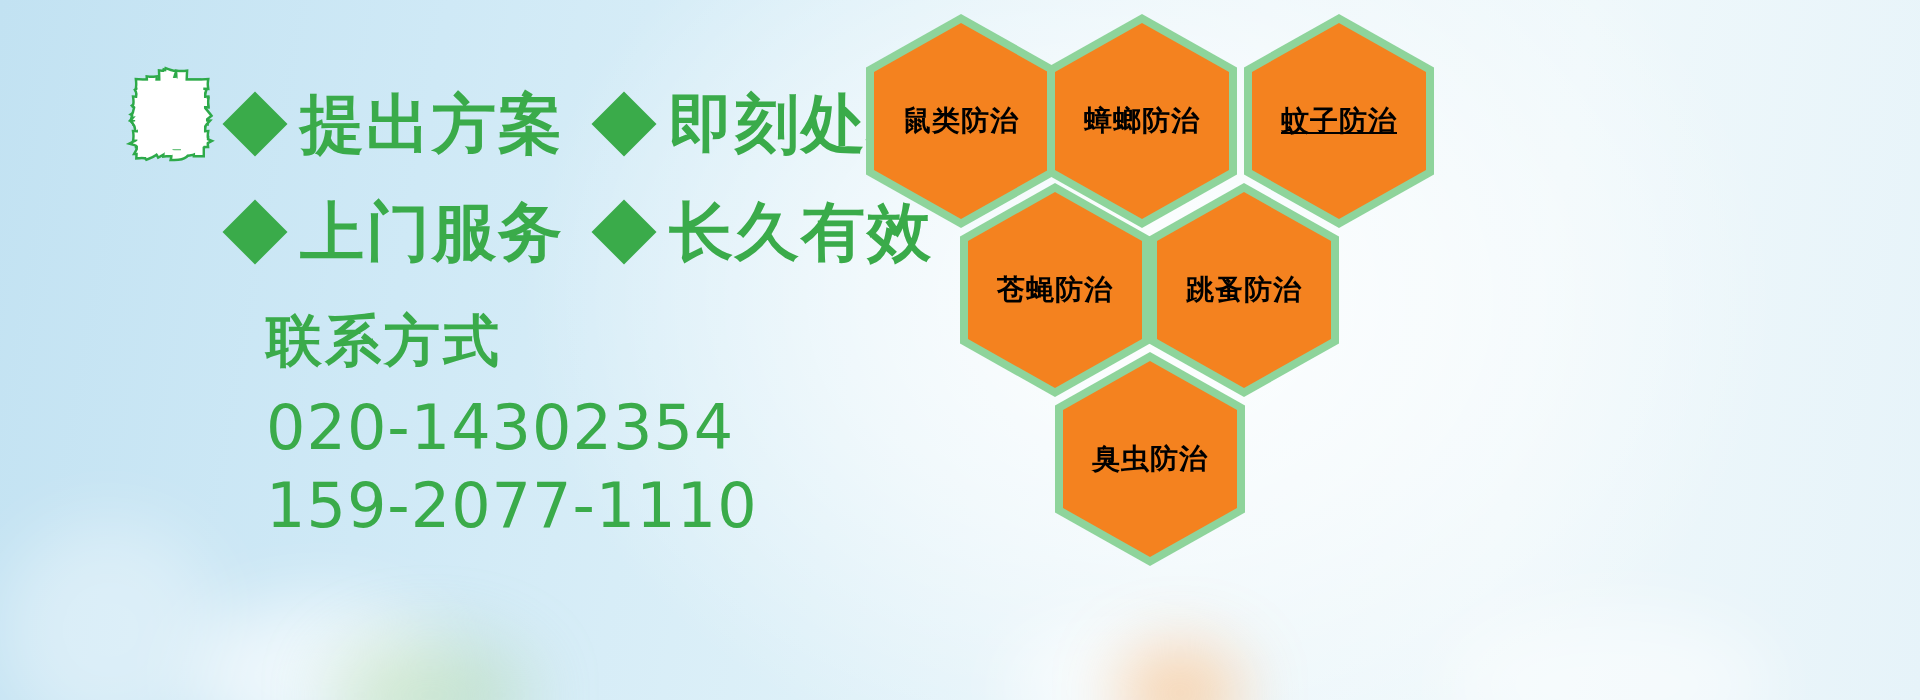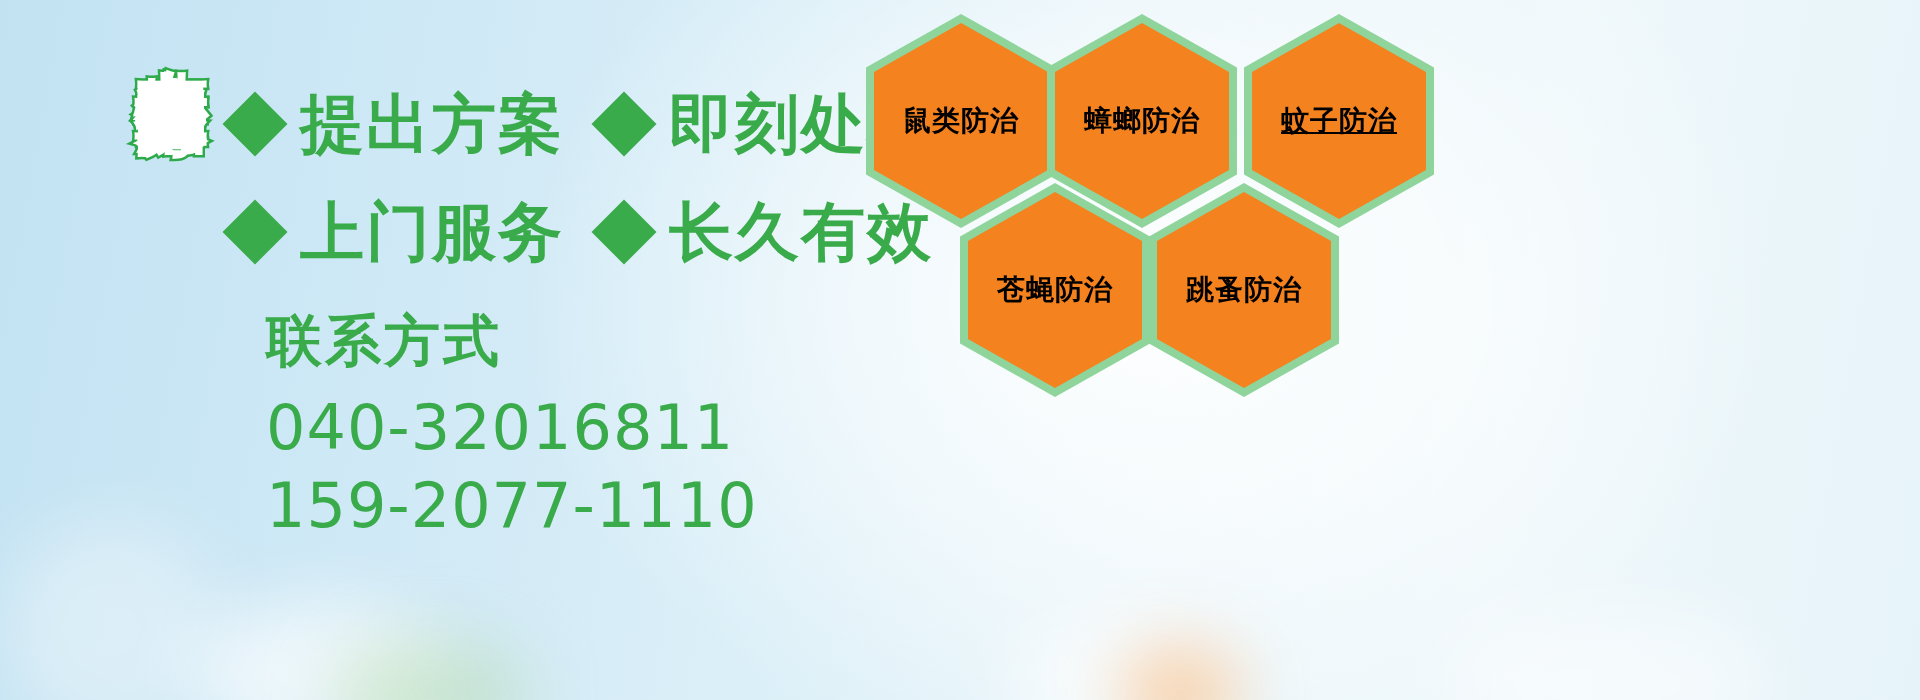--- a/index.html
+++ b/index.html
@@ -114,21 +114,21 @@
 
   <div class="feature-row" id="feature-row-2">
     <span class="diamond-icon"></span>
     <span class="feature-text">上门服务</span>
     <span class="diamond-icon"></span>
     <span class="feature-text">长久有效</span>
   </div>
 
   <div id="contact-block">
     <div id="contact-heading">联系方式</div>
-    <div class="phone-number" id="phone-primary">040-32016811</div>
+    <div class="phone-number" id="phone-primary">020-14302354</div>
     <div class="phone-number" id="phone-secondary">159-2077-1110</div>
   </div>
 
   <div id="honeycomb">
 
     <div class="hex" style="left:14px;top:14px;">
       <div class="hex-inner">
         <span class="hex-label">鼠类防治</span>
       </div>
     </div>
@@ -147,15 +147,20 @@
       <div class="hex-inner">
         <span class="hex-label">苍蝇防治</span>
       </div>
     </div>
     <div class="hex" style="left:297px;top:183px;">
       <div class="hex-inner">
         <span class="hex-label">跳蚤防治</span>
       </div>
     </div>
 
+    <div class="hex" style="left:203px;top:352px;">
+      <div class="hex-inner">
+        <span class="hex-label">臭虫防治</span>
+      </div>
+    </div>
 
   </div>
 </div>
 
 </body></html>

